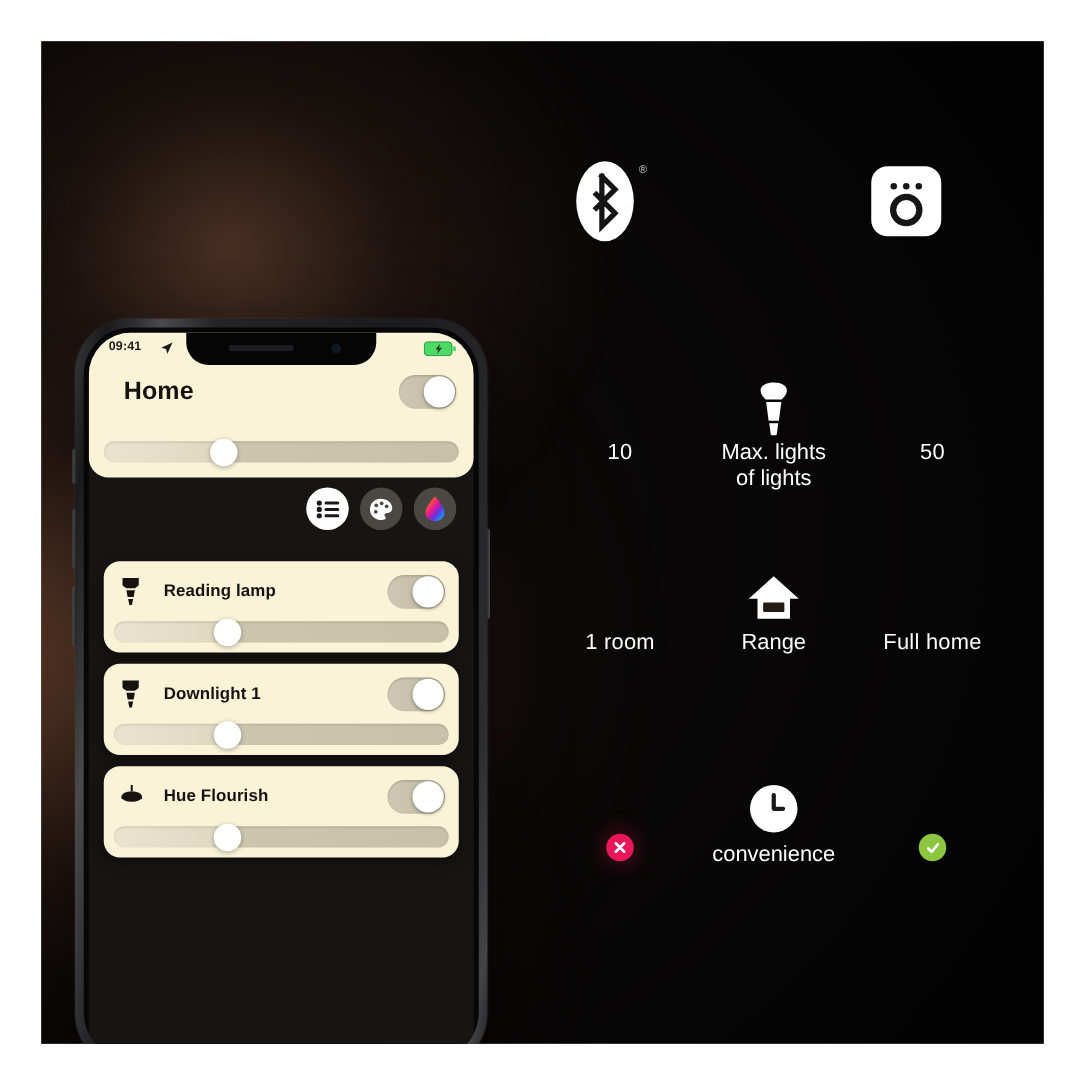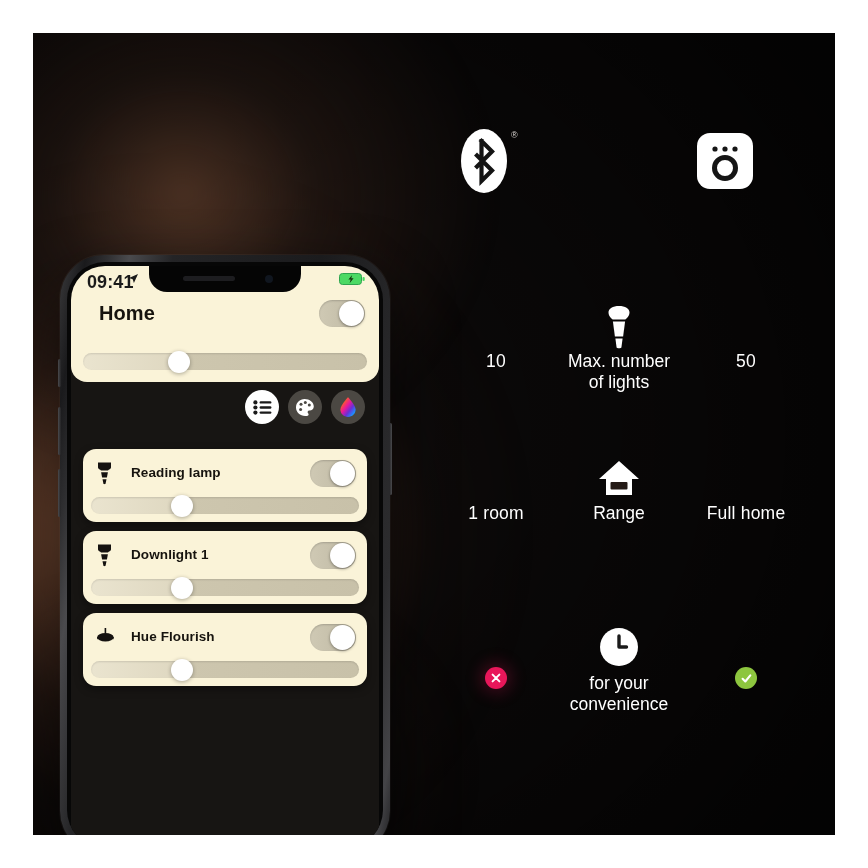--- a/index.html
+++ b/index.html
@@ -107,21 +107,21 @@
     background:#FAF3D8; border-radius:0 0 16px 16px;
   }
   .notch{
     position:absolute; left:50%; transform:translateX(-50%); top:0;
     width:152px; height:26px; background:#050505; border-radius:0 0 18px 18px;
   }
   .notch .speaker{ position:absolute; left:34px; top:10px; width:52px; height:5px;
                    border-radius:3px; background:#1d1d20; }
   .notch .cam{ position:absolute; right:28px; top:9px; width:8px; height:8px;
                border-radius:50%; background:#10161f; }
-  .sb-time{ position:absolute; left:16px; top:6px; font-size:18px; font-weight:bold;
+  .sb-time{ position:absolute; left:16px; top:6px; font-size:10px; font-weight:bold;
             color:#1a1a1a; letter-spacing:.1px; }
   .sb-loc{ position:absolute; left:57px; top:7px; }
   .sb-bat{ position:absolute; right:14px; top:7px; }
 
   .home-title{ position:absolute; left:28px; top:36px; font-size:20px; font-weight:bold;
                color:#16130e; letter-spacing:.1px; }
   .hdr-toggle{ position:absolute; right:14px; top:34px; }
 
   .toggle{
     width:46px; height:27px; border-radius:14px;
@@ -199,21 +199,21 @@
       <div class="cell left">10</div>
       <div class="center">
         <span class="bulb-ic">
           <svg width="34" height="44" viewBox="0 0 34 44">
             <path d="M6.5 7.2 C6.5 3.6 10.8 1 17 1 C23.2 1 27.5 3.6 27.5 7.2
                      C27.5 11.2 24.6 13.2 23.4 14.6 L10.6 14.6 C9.4 13.2 6.5 11.2 6.5 7.2 Z" fill="#fff"></path>
             <path d="M10.9 16.6 L23.1 16.6 L21.1 31.5 L12.9 31.5 Z" fill="#fff"></path>
             <path d="M13.4 33.5 L20.6 33.5 L19.4 42.5 C19.4 43.4 14.6 43.4 14.6 42.5 Z" fill="#fff"></path>
           </svg>
         </span>
-        <div class="clabel">Max. number</div>
+        <div class="clabel">Max. lights</div>
         <div class="clabel">of lights</div>
       </div>
       <div class="cell right">50</div>
     </div>
 
     <div class="row" style="top:470px;">
       <div class="cell left">1 room</div>
       <div class="center">
         <span class="house-ic">
           <svg width="44" height="40" viewBox="0 0 44 40">
@@ -234,21 +234,20 @@
           </svg>
         </span>
       </div>
       <div class="center">
         <span class="clock-ic">
           <svg width="40" height="40" viewBox="0 0 40 40">
             <circle cx="20" cy="20" r="19" fill="#fff"></circle>
             <path d="M20 9 L20 20 L27.5 20" fill="none" stroke="#1a1a1a" stroke-width="3.4" stroke-linecap="round" stroke-linejoin="round"></path>
           </svg>
         </span>
-        <div class="clabel">for your</div>
         <div class="clabel">convenience</div>
       </div>
       <div class="cell right" style="position:absolute;">
         <span class="pill v">
           <svg width="13" height="13" viewBox="0 0 13 13">
             <path d="M2.6 6.8 L5.3 9.5 L10.3 3.4" fill="none" stroke="#fff" stroke-width="2.1" stroke-linecap="round" stroke-linejoin="round"></path>
           </svg>
         </span>
       </div>
     </div>

